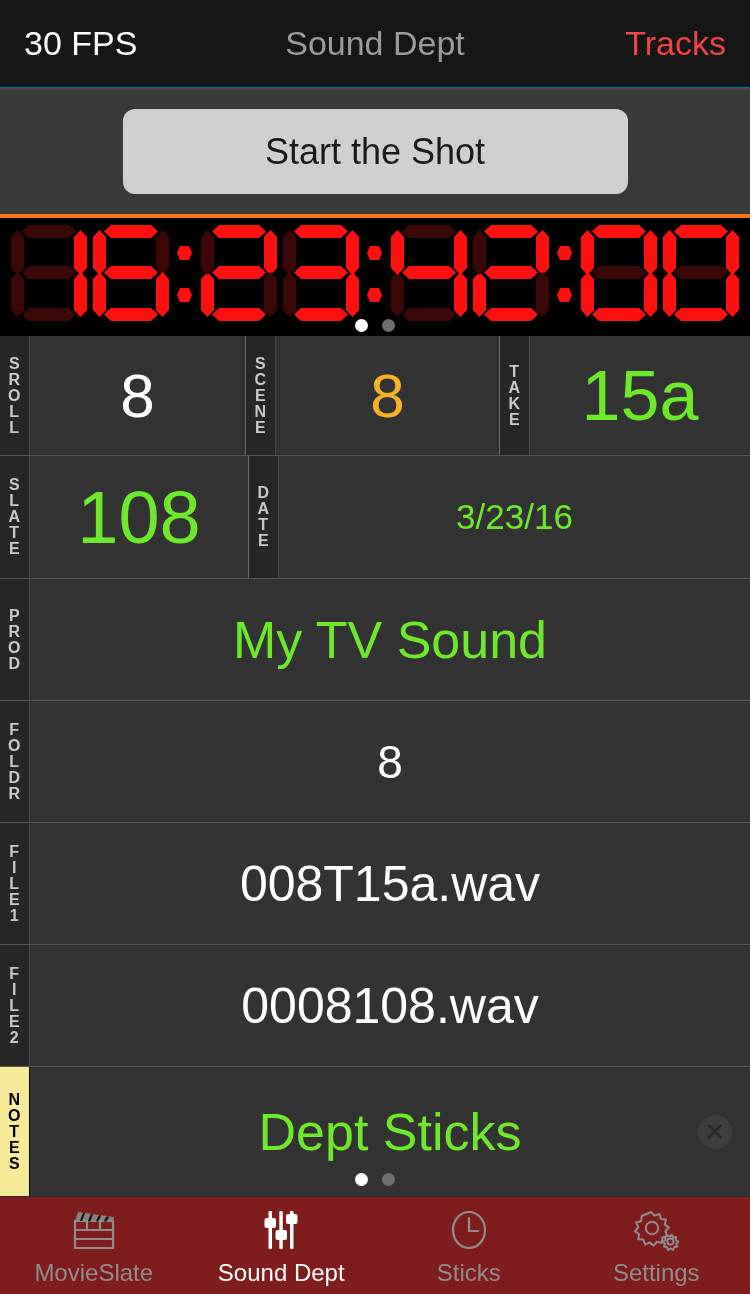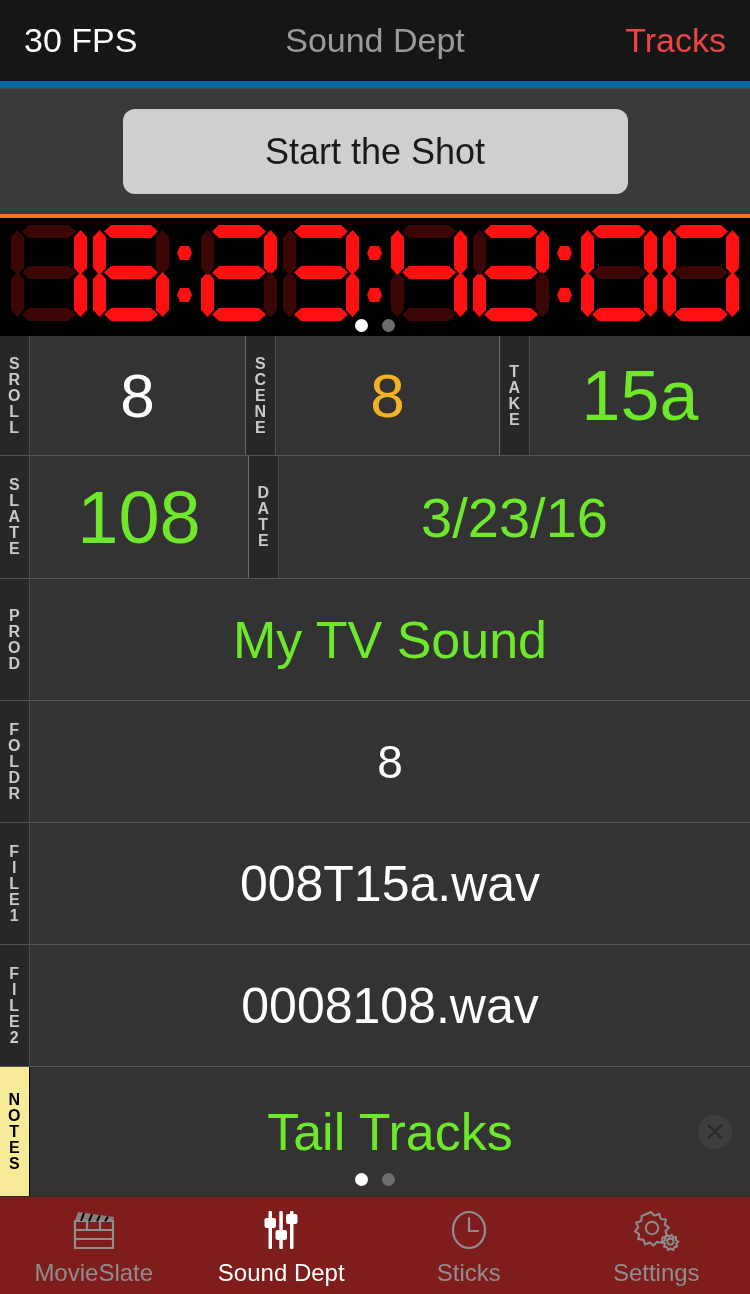--- a/index.html
+++ b/index.html
@@ -13,21 +13,21 @@
   }
   #app{ width:750px; height:1294px; display:flex; flex-direction:column; background:#2b2b2b; }
 
   
   .topbar{
     height:88px; flex:0 0 88px;
     background:#161616;
     display:flex; align-items:center;
     padding:0 24px;
     position:relative;
-    border-bottom:7px solid #0369a1;
+    border-bottom:1px solid #0369a1;
   }
   .topbar .left{ font-size:34px; color:#ffffff; letter-spacing:0px; }
   .topbar .center{
     position:absolute; left:0; right:0; text-align:center;
     font-size:34px; color:#9b9b9b;
     pointer-events:none;
   }
   .topbar .right{ margin-left:auto; font-size:34px; color:#ef4444; position:relative; z-index:2;}
 
   
@@ -138,21 +138,21 @@
   .row-1 .c-scene{ flex:0 0 253px; }
   .row-1 .c-take{ flex:1 1 auto; }
   .row-1 .value{ font-size:62px; }
   .row-1 .c-take .value{ font-size:70px; }
 
   
   .row-2{ height:123px; }
   .row-2 .c-slate{ flex:0 0 248px; }
   .row-2 .c-date{ flex:1 1 auto; }
   .row-2 .c-slate .value{ font-size:74px; }
-  .row-2 .c-date .value{ font-size:56px; }
+  .row-2 .c-date .value{ font-size:35px; }
 
   .row-3{ height:122px; }            
   .row-3 .value{ font-size:52px; }
   .row-4{ height:122px; }            
   .row-4 .value{ font-size:46px; }
   .row-5{ height:122px; }            
   .row-5 .value{ font-size:50px;text-align:right; }
   .row-6{ height:122px; }            
   .row-6 .value{ font-size:50px; }
   .row-7{ flex:1 1 auto; }           
@@ -411,21 +411,21 @@
 
     <div class="row row-7">
       <div class="cell full">
         <div class="vlabel notes">
             <span style="white-space: pre;">N
 O
 T
 E
 S</span>
           </div>
-        <div class="value" style="color: rgb(110, 232, 43);">Tail Tracks</div>
+        <div class="value" style="color: rgb(110, 232, 43);">Dept Sticks</div>
       </div>
       <div class="clear-btn">✕</div>
       <div class="notes-dots" id="notes-dots">
           <div class="dot active"></div>
           <div class="dot"></div>
         </div>
     </div>
 
   </div>
 

